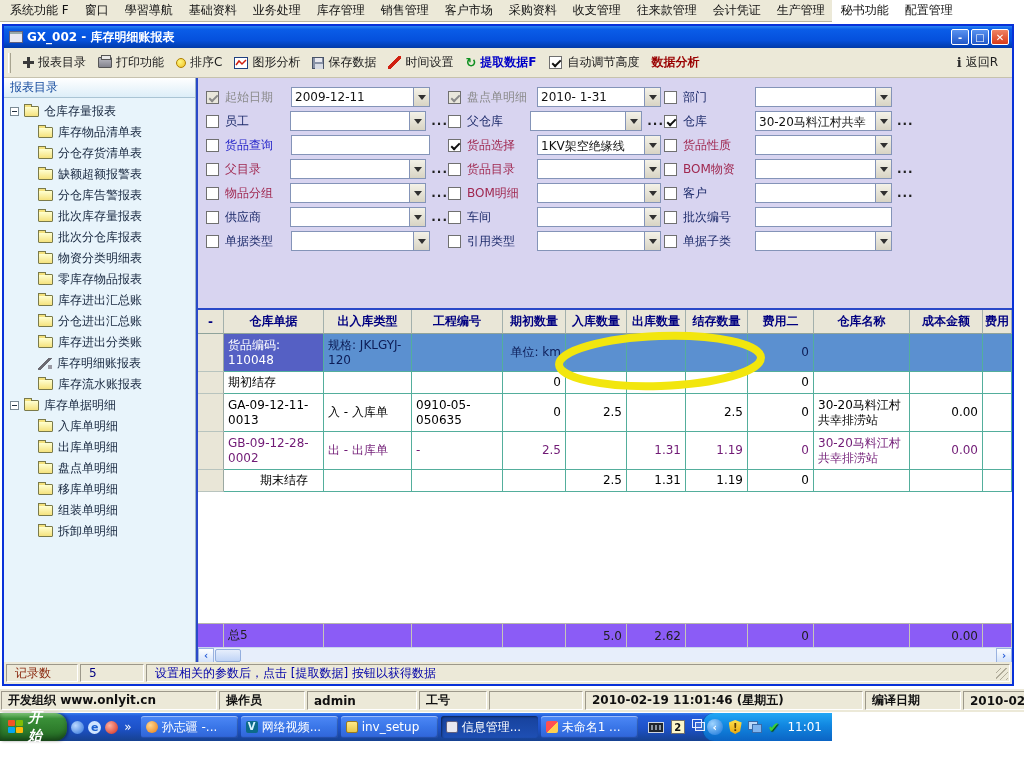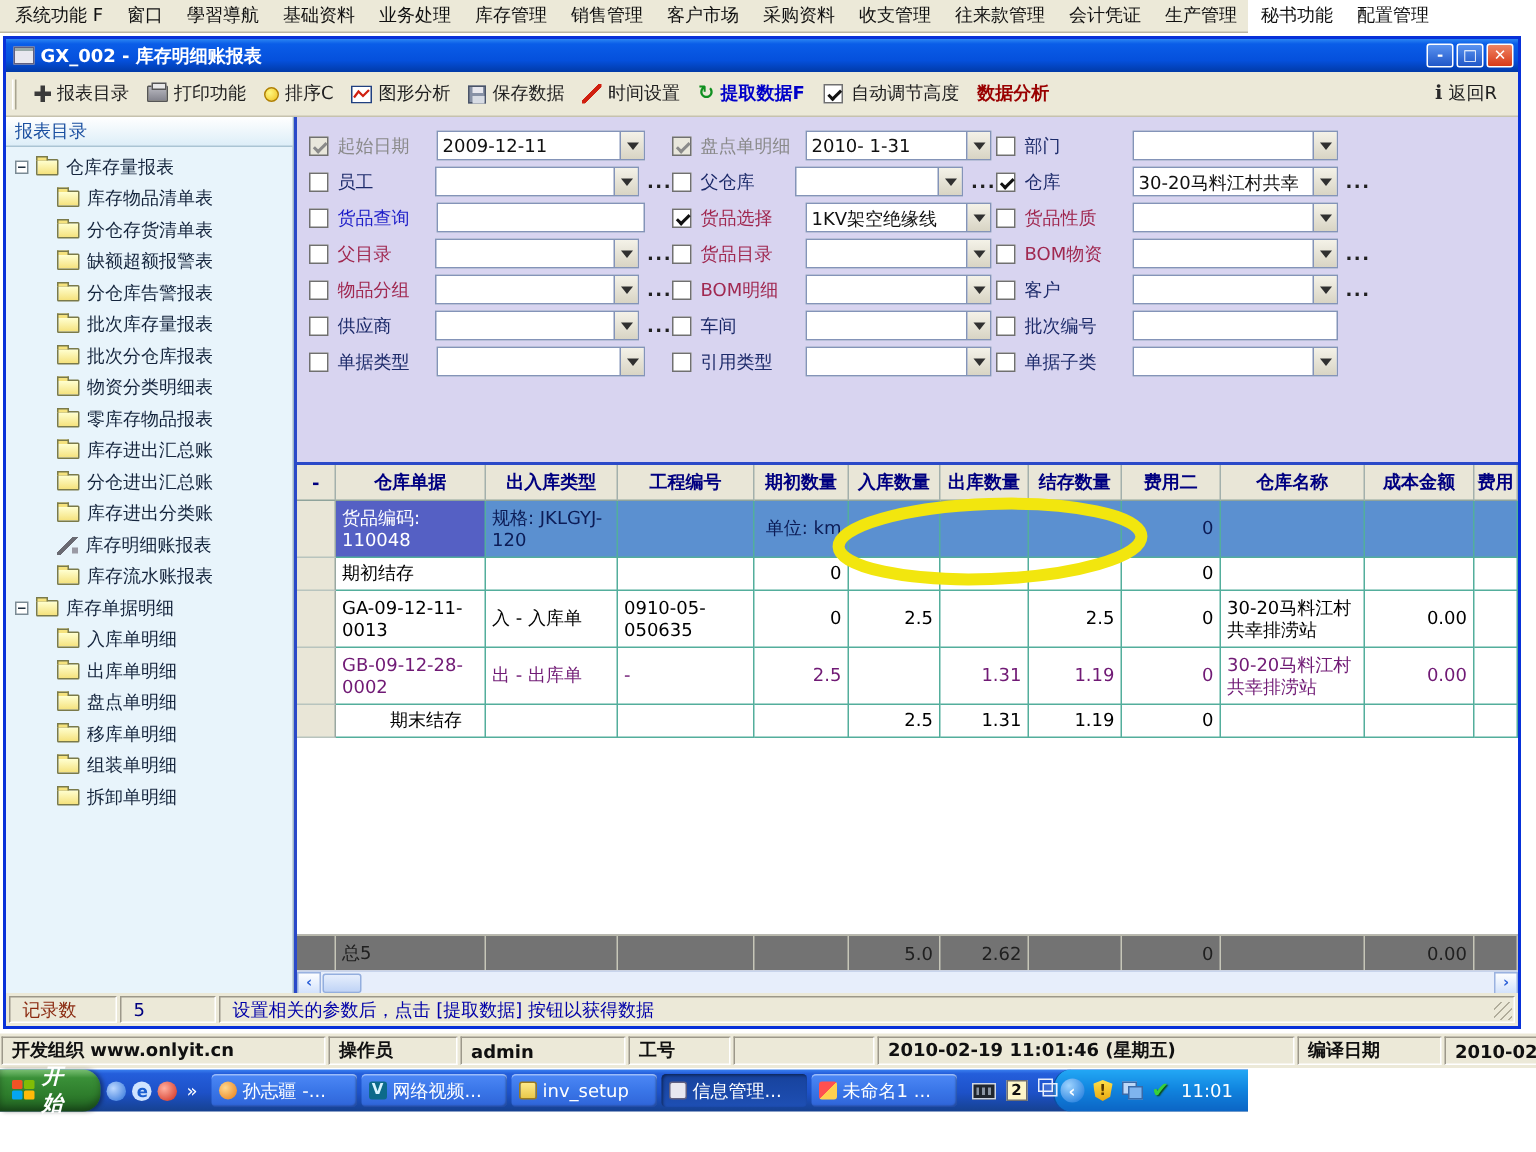--- a/index.html
+++ b/index.html
@@ -105,21 +105,21 @@
     justify-content:center;overflow:hidden;white-space:nowrap;}
   .grow{display:flex;}
   .gc{border-right:1px solid #53ae9c;border-bottom:1px solid #53ae9c;padding:1px 4px;display:flex;
     align-items:center;overflow:hidden;line-height:1.25;}
   .gc.num{justify-content:flex-end;}
   .rowhdr{background:#e9e6d7;border-right:1px solid #9aa8a2;border-bottom:1px solid #b8c4be;flex:0 0 26px;}
   .grow.item{background:#5b90d0;color:#0c1c56;}
   .grow.item .codecell{background:#5560c4;color:#ffffff;}
   .grow.red{color:#701a75;}
   .gfiller{flex:1;background:#fff;}
-  .gtotals{height:24px;display:flex;background:#737373;border-top:1px solid #b8b8aa;flex:0 0 24px;color:#202020;}
+  .gtotals{height:24px;display:flex;background:#8b5cf6;border-top:1px solid #b8b8aa;flex:0 0 24px;color:#202020;}
   .gt{border-right:1px solid #c6c6b8;display:flex;align-items:center;padding:1px 4px;overflow:hidden;}
   .gt.num{justify-content:flex-end;}
   .hscroll{height:15px;background:#e7eefb;display:flex;align-items:center;flex:0 0 15px;border-top:1px solid #c8d4ec;}
   .harr{width:16px;height:15px;background:linear-gradient(#fdfeff,#d3e2fb);border:1px solid #9ab2e0;
     display:flex;align-items:center;justify-content:center;color:#2a5fd8;font-weight:bold;font-size:10px;}
   .hthumb{width:26px;height:13px;background:linear-gradient(#e6eefc,#c0d4f6);border:1px solid #93aede;
     border-radius:2px;margin-left:1px;}
   .hspacer{flex:1;}
 
   

